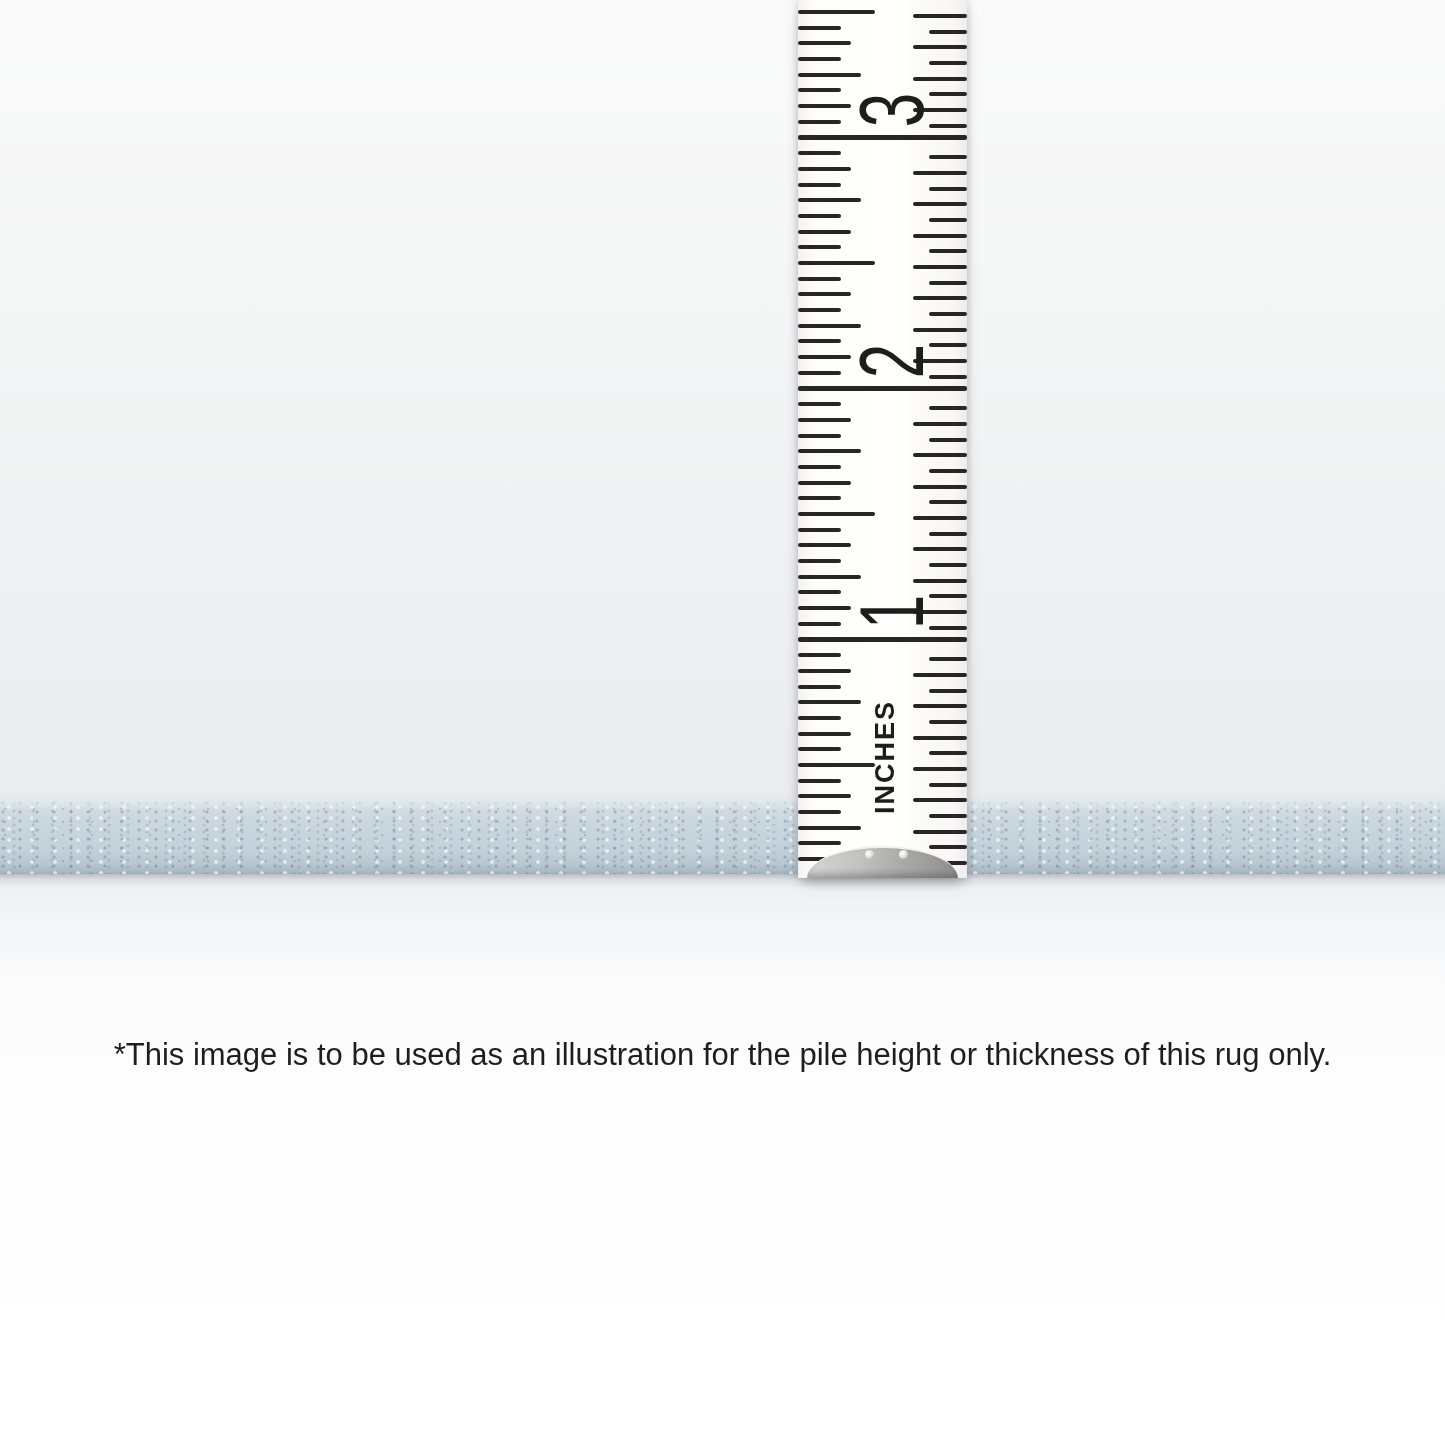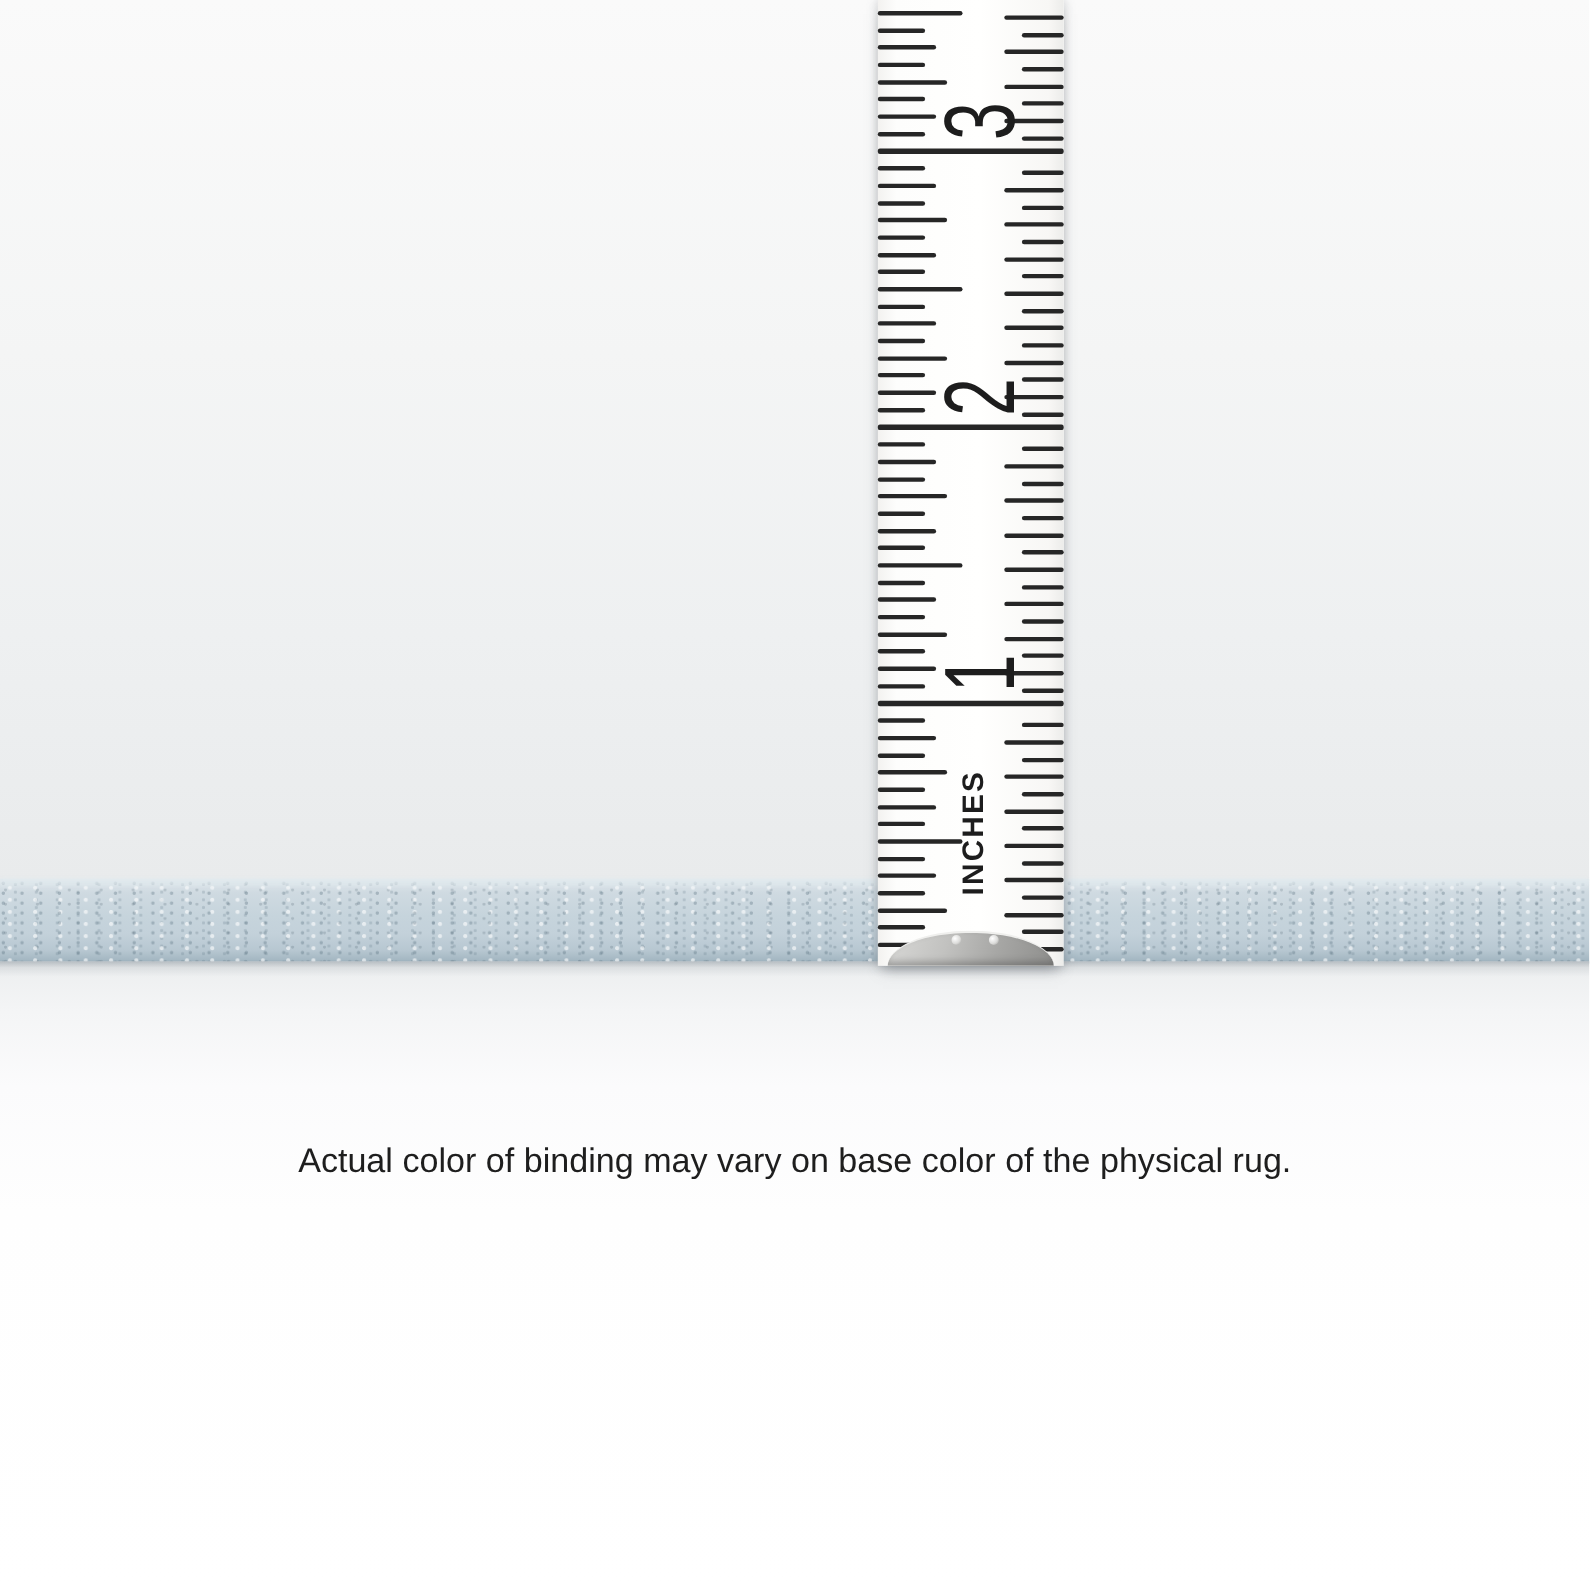--- a/index.html
+++ b/index.html
@@ -213,16 +213,16 @@
 
     <div class="unit">INCHES</div>
 
     <div class="hook">
       <span class="rivet r1"></span>
       <span class="rivet r2"></span>
     </div>
   </div>
 
   <div class="caption">
-    <div>Actual color of binding may vary on base color of the physical rug.</div>
+    <div>*This image is to be used as an illustration for the pile height or thickness of this rug only.</div>
   </div>
 
 </div>
 
 </body></html>

